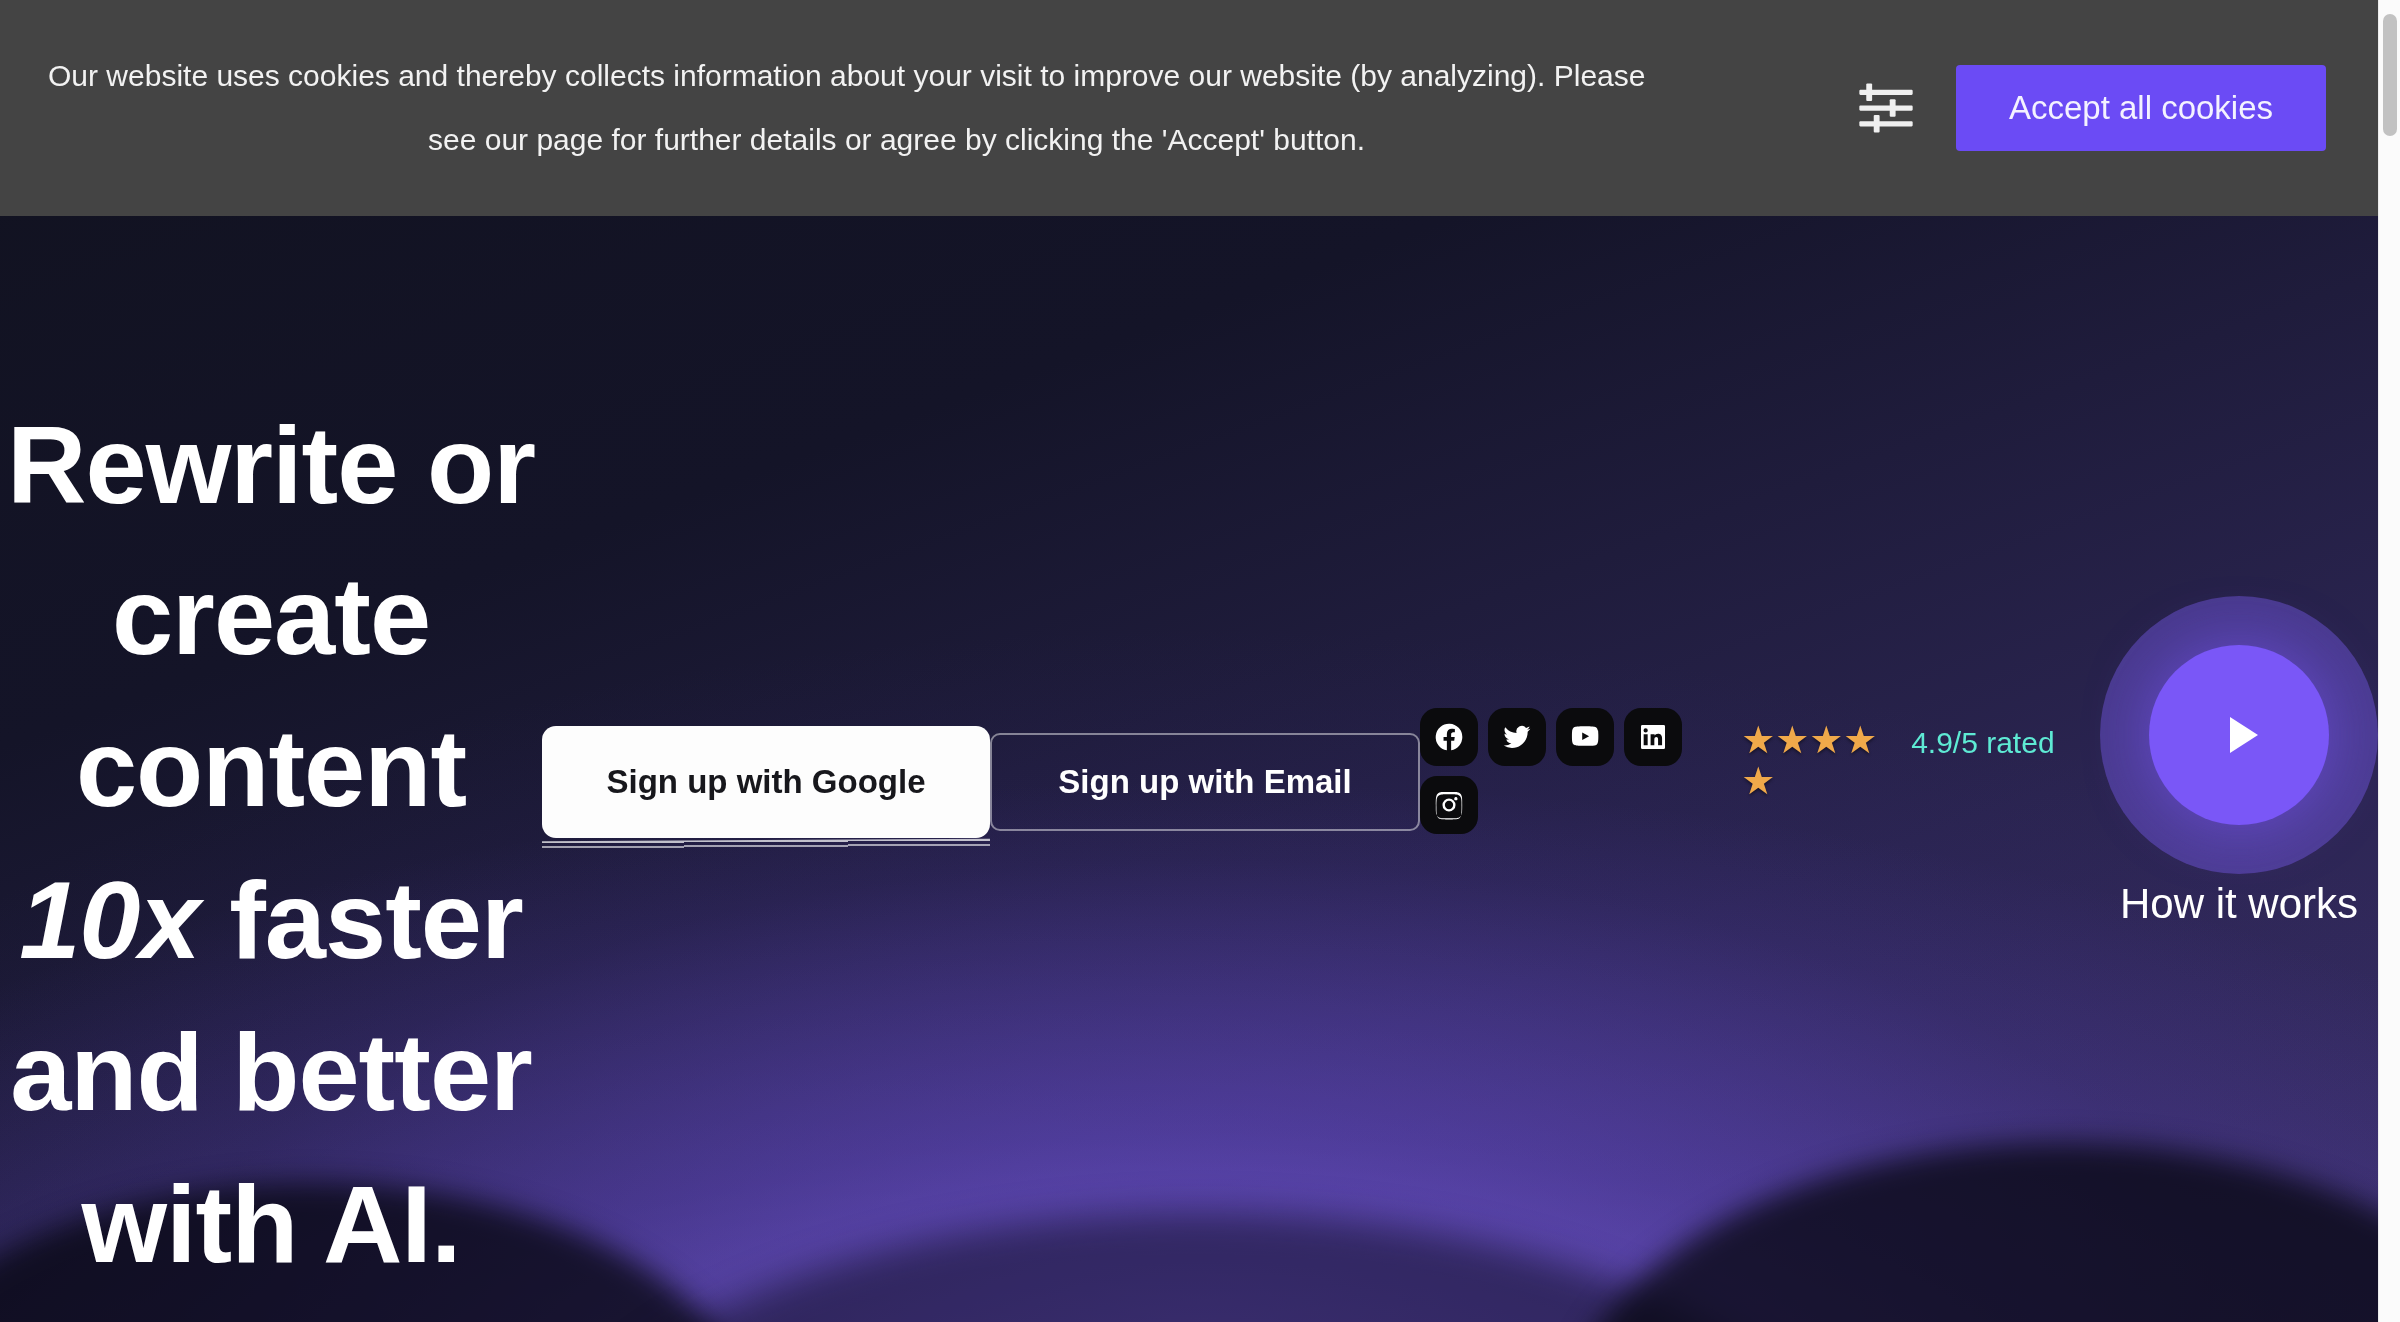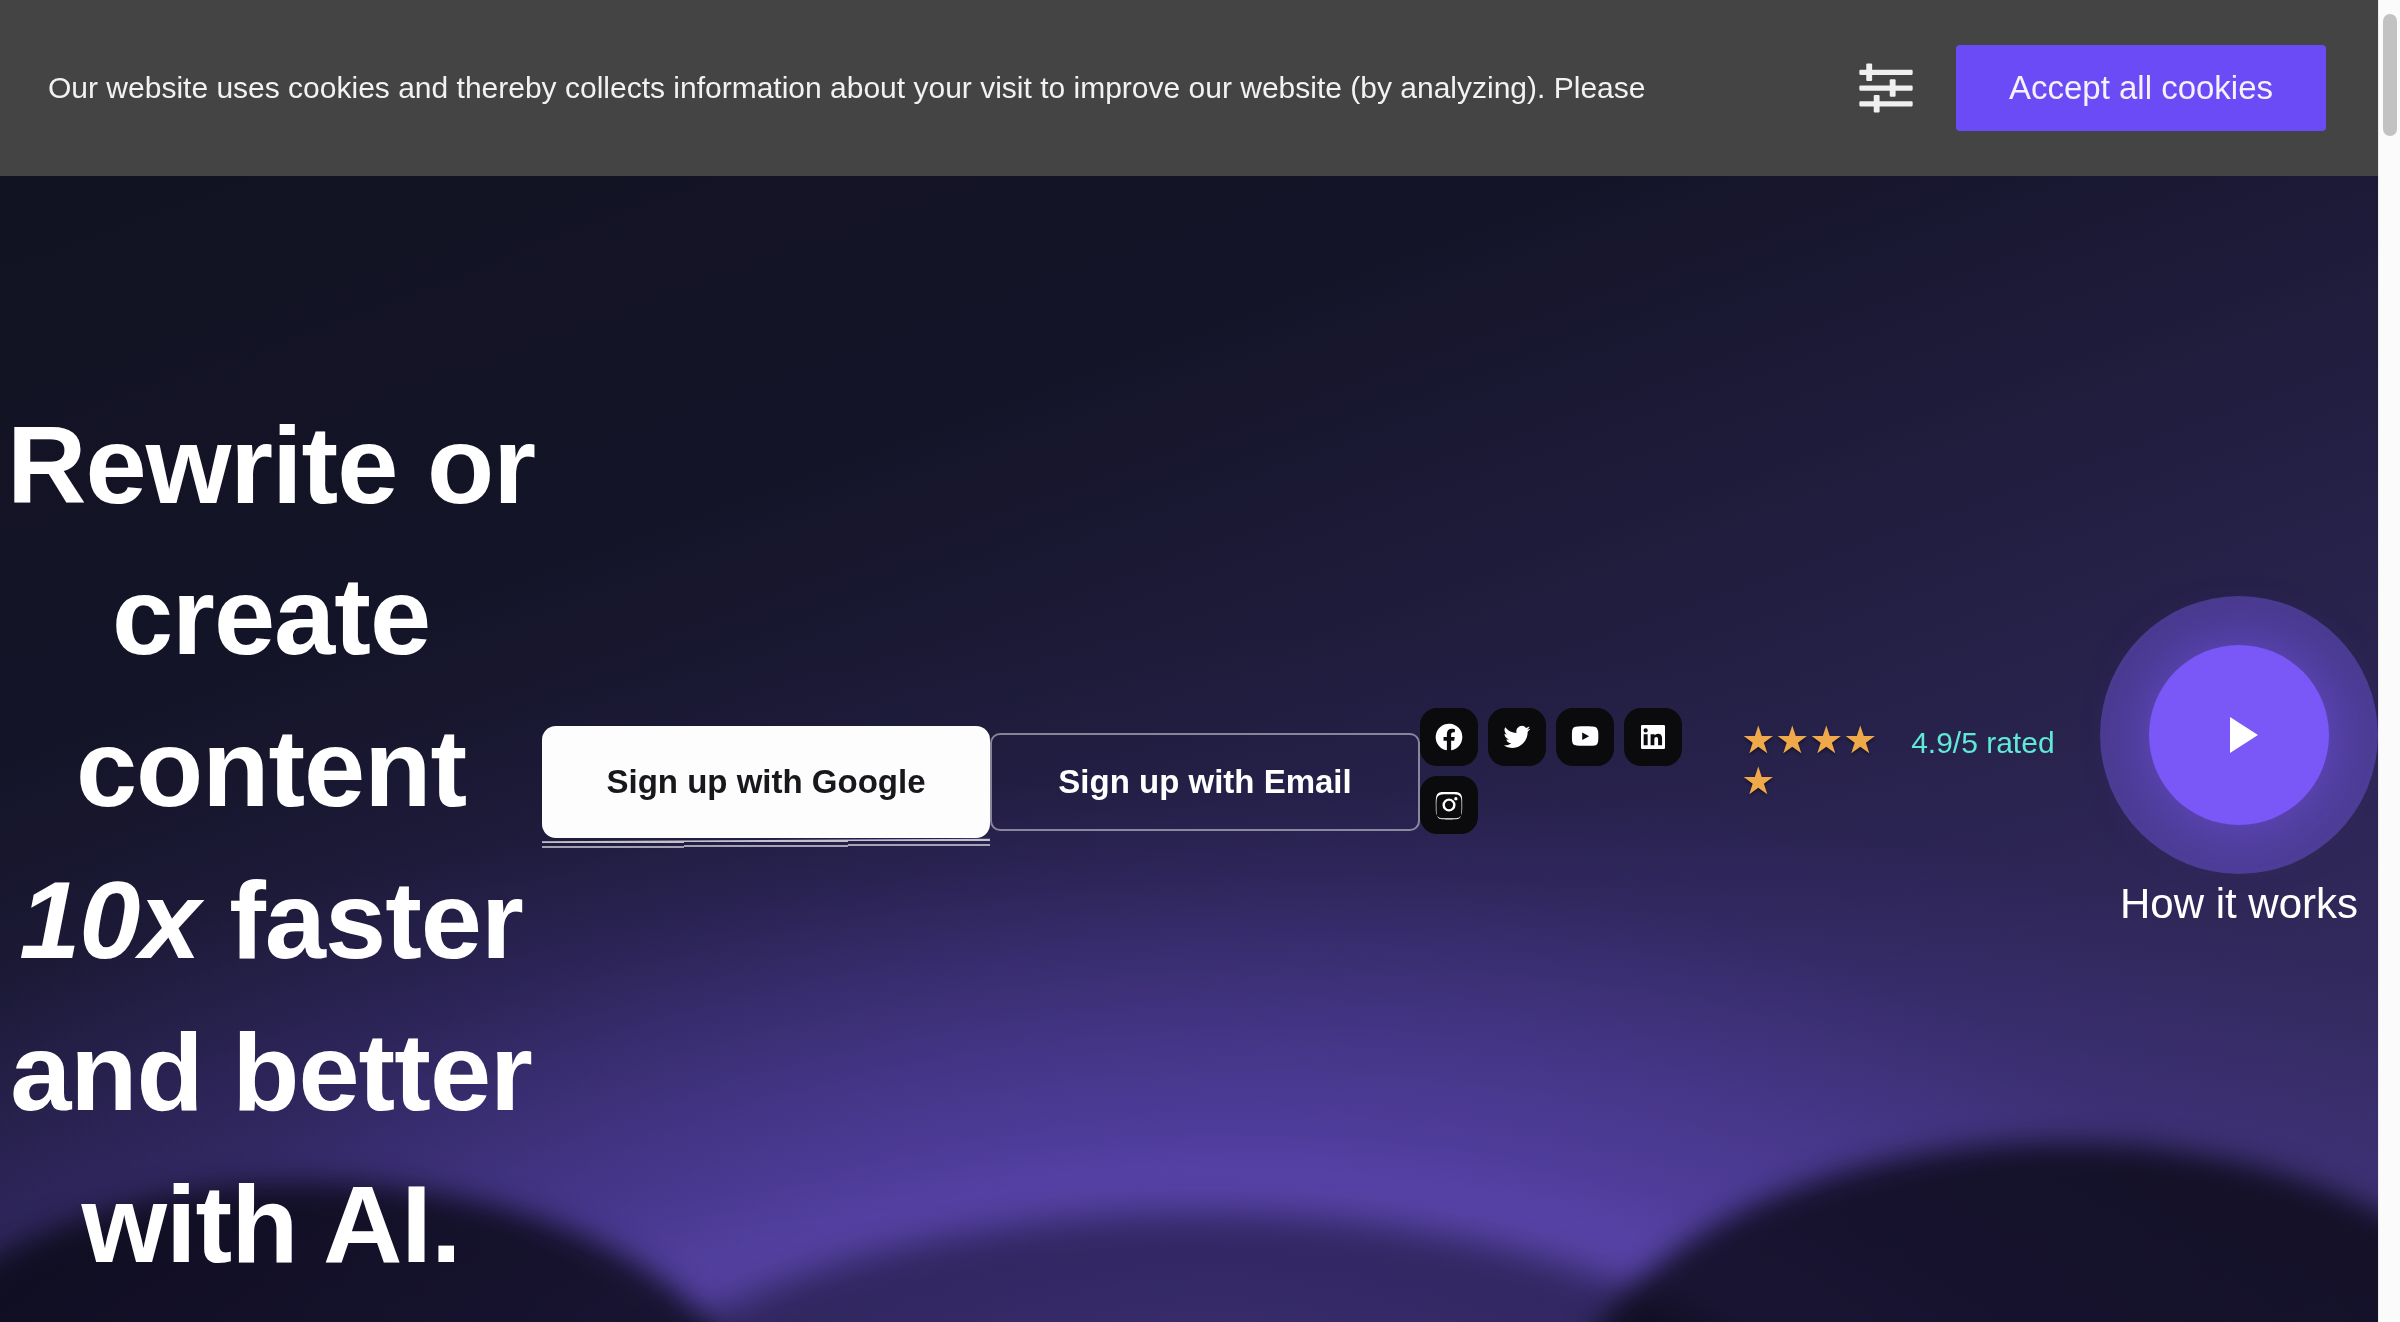--- a/index.html
+++ b/index.html
@@ -134,21 +134,21 @@
   #play-triangle {
     width:0; height:0; margin-left:9px;
     border-left:28px solid #fff;
     border-top:18px solid transparent;
     border-bottom:18px solid transparent;
   }
   #how-label { margin-top:6px; font-size:42px; color:#fff; font-weight:400; }
 
   
   #cookie-banner {
-    position:absolute; top:0; left:0; right:22px; height:176px;
+    position:absolute; top:0; left:0; right:22px; height:216px;
     background:#444444; z-index:20;
     display:flex; align-items:center; padding:0 52px 0 48px; gap:0;
   }
   #cookie-text {
     flex:1; max-width:1870px;
     color:#f2f2f2; font-size:30px; line-height:2.14; text-align:left;
   }
   #cookie-text .line2 { display:block; padding-left:380px; }
   #cookie-settings-icon { width:64px; height:64px; margin-right:38px; flex:none; cursor:pointer; }
   #btn-accept {
@@ -252,20 +252,21 @@
       </div>
     </div>
     <span id="how-label">How it works</span>
   </div>
 
 </main>
 
 <div id="cookie-banner">
   <p id="cookie-text">
     <span>Our website uses cookies and thereby collects information about your visit to improve our website (by analyzing). Please</span>
+    <span class="line2">see our page for further details or agree by clicking the 'Accept' button.</span>
   </p>
   <svg id="cookie-settings-icon" viewBox="0 0 24 24">
     <g fill="#f0f0f0">
       <rect x="2" y="5.2" width="20" height="1.9" rx=".4"></rect>
       <rect x="4.6" y="2.8" width="2.2" height="6.6" rx=".4"></rect>
       <rect x="2" y="11.1" width="20" height="1.9" rx=".4"></rect>
       <rect x="13.4" y="8.7" width="2.2" height="6.6" rx=".4"></rect>
       <rect x="2" y="17" width="20" height="1.9" rx=".4"></rect>
       <rect x="7.4" y="14.6" width="2.2" height="6.6" rx=".4"></rect>
     </g>

